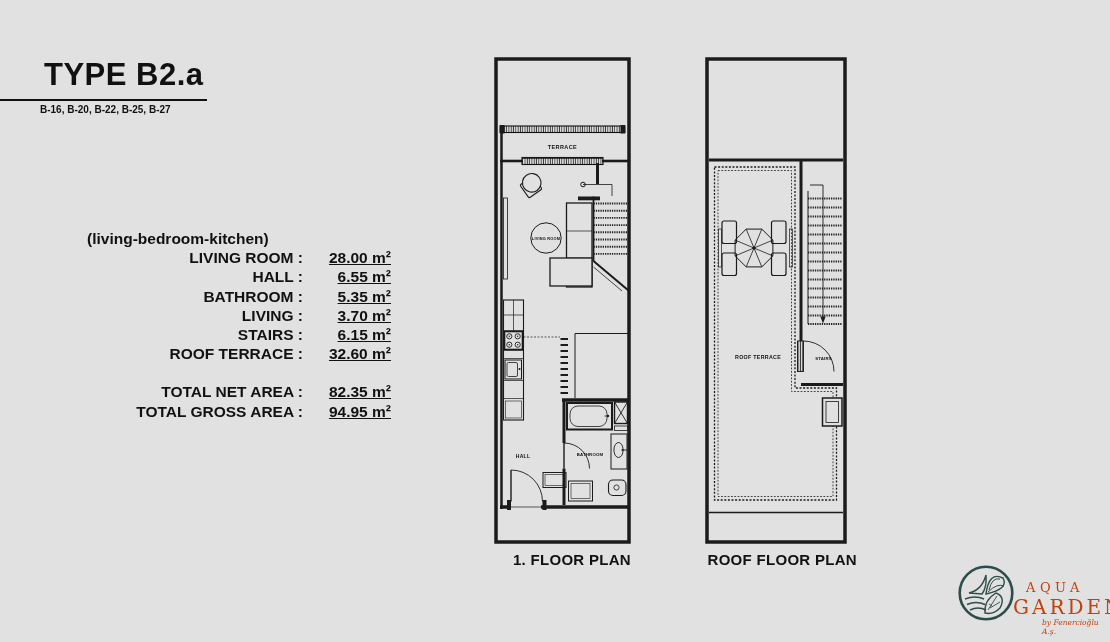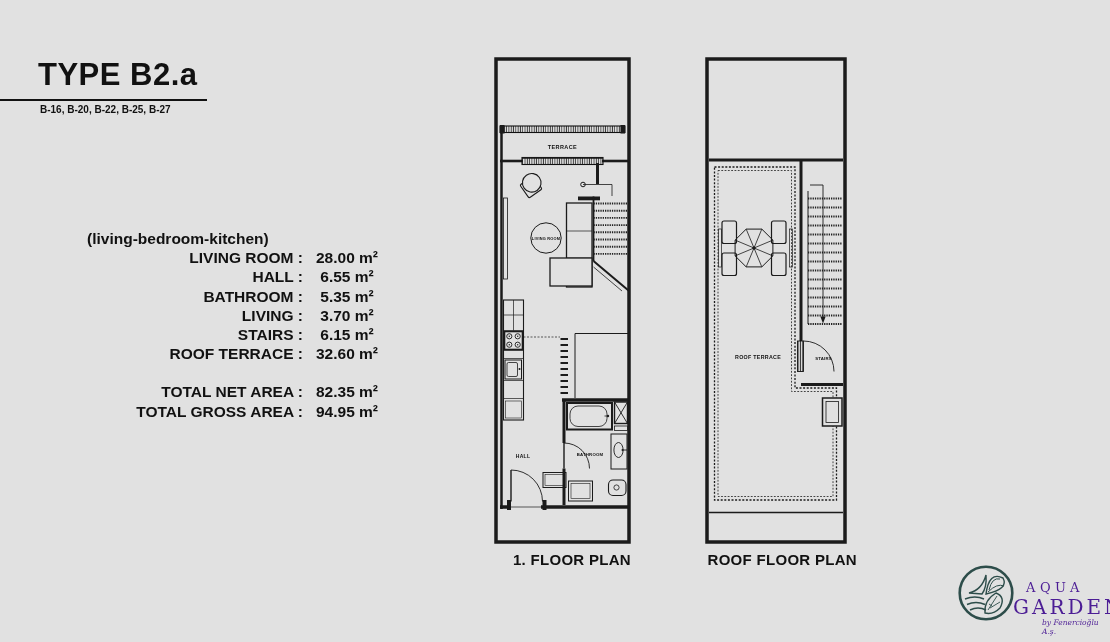--- a/index.html
+++ b/index.html
@@ -1,36 +1,36 @@
 <!DOCTYPE html>
 <html><head>
 <meta charset="utf-8">
 <style>
   html,body{margin:0;padding:0;}
   .canvas{position:relative;width:1110px;height:642px;background:#e1e1e1;overflow:hidden;
           font-family:"Liberation Sans",sans-serif;color:#111;}
   .abs{position:absolute;}
-  .title{left:38px;top:57px;font-size:31px;font-weight:bold;letter-spacing:.5px;}
+  .title{left:44px;top:57px;font-size:31px;font-weight:bold;letter-spacing:.5px;}
   .title-underline{left:0;top:99px;width:207px;height:2px;background:#111;}
   .units{left:40px;top:104px;font-size:10px;font-weight:bold;}
   .areas{left:79px;top:229px;width:312px;font-size:15.5px;font-weight:bold;line-height:19.2px;}
   .areas .subtitle{padding-left:8px;}
   .arow{display:flex;}
   .alabel{flex:1;text-align:right;}
-  .avalue{width:88px;text-align:center;}
+  .avalue{width:88px;text-align:right;text-decoration:underline;}
   .gap1{margin-top:19px;}
   .gap2{}
   .caption{top:551px;font-size:15px;font-weight:bold;text-align:right;letter-spacing:.3px;}
   .cap1{left:494px;width:137px;}
   .cap2{left:695px;width:162px;}
   svg .ln{stroke:#1b1b1b;fill:none;stroke-linecap:butt;}
   svg .fl{fill:#1b1b1b;stroke:none;}
   svg .gy{fill:#e1e1e1;}
   svg text{font-family:"Liberation Sans",sans-serif;font-weight:bold;fill:#111;stroke:none;}
-  .logo-teal{color:#4c1d95;}
+  .logo-teal{color:#c2410c;}
   .aqua{left:1026px;top:580px;font-family:"DejaVu Serif",serif;font-size:13px;letter-spacing:4.5px;}
   .garden{left:1013px;top:595px;font-family:"DejaVu Serif",serif;font-size:20px;letter-spacing:3px;}
   .byline{left:1042px;top:618px;font-family:"DejaVu Serif",serif;font-style:italic;font-size:7.5px;}
 </style>
 </head>
 <body>
 
 <div class="canvas">
 
   <div class="abs title">TYPE B2.a</div>

